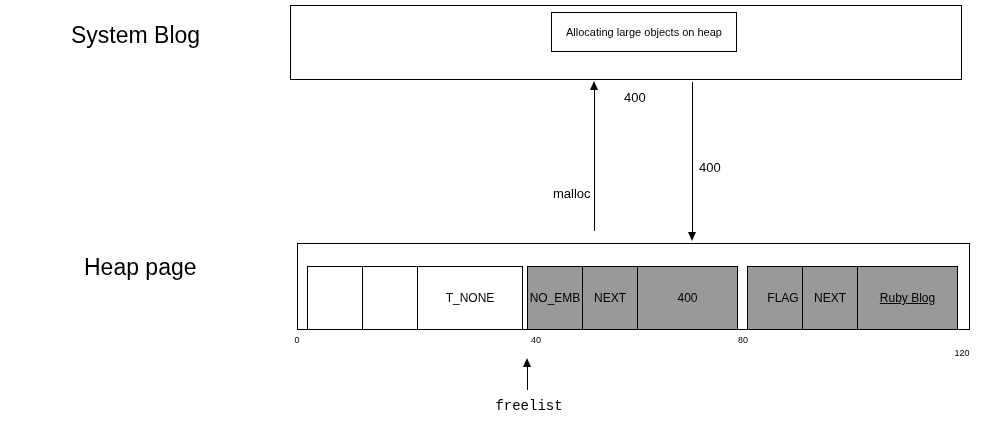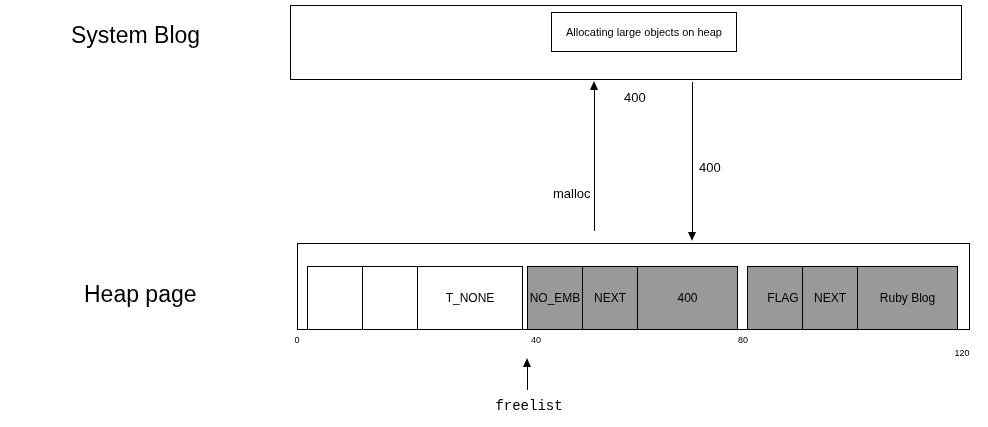--- a/index.html
+++ b/index.html
@@ -27,21 +27,21 @@
   #system-heap-box { left: 290px; top: 5px; width: 672px; height: 75px; }
   #allocating-box {
     left: 551px; top: 12px; width: 186px; height: 40px;
     display: flex; align-items: center; justify-content: center;
     font-size: 11px; text-align: center; padding: 15px 8px;
   }
   #heap-page-box { left: 297px; top: 243px; width: 673px; height: 87px; }
 
   .big-label { position: absolute; font-size: 23px; }
   #system-heap-label { left: 71px; top: 22px; }
-  #heap-page-label { left: 84px; top: 281px; }
+  #heap-page-label { left: 84px; top: 254px; }
 
   .cell {
     position: absolute;
     top: 266px;
     height: 64px;
     border: 1px solid #000;
     box-sizing: border-box;
     display: flex; align-items: center; justify-content: center;
     font-size: 12px;
     background: #ffffff;
@@ -49,21 +49,21 @@
   }
   .cell.gray { background: var(--cell-gray, #999999); }
   #cell-0 { left: 307px; width: 56px; }
   #cell-1 { left: 362px; width: 56px; }
   #cell-2 { left: 417px; width: 106px; }
   #cell-3 { left: 527px; width: 56px; text-align: center; }
   #cell-4 { left: 582px; width: 56px; }
   #cell-5 { left: 637px; width: 101px; }
   #cell-6 { left: 747px; width: 56px; padding-left: 16px; }
   #cell-7 { left: 802px; width: 56px; }
-  #cell-8 { left: 857px; width: 101px; }
+  #cell-8 { left: 857px; width: 101px; text-decoration: underline; }
 
   .vline { position: absolute; width: 1px; background: #000; }
   .ah-up {
     position: absolute; width: 0; height: 0;
     border-left: 4px solid transparent;
     border-right: 4px solid transparent;
     border-bottom: 9px solid #000;
   }
   .ah-down {
     position: absolute; width: 0; height: 0;

